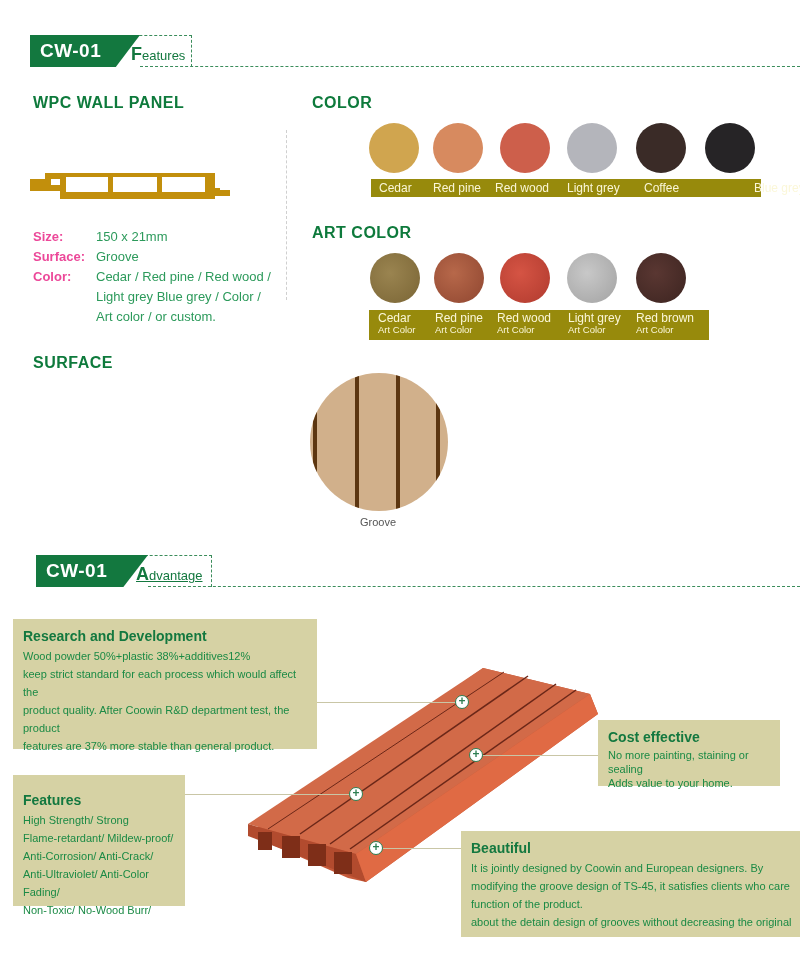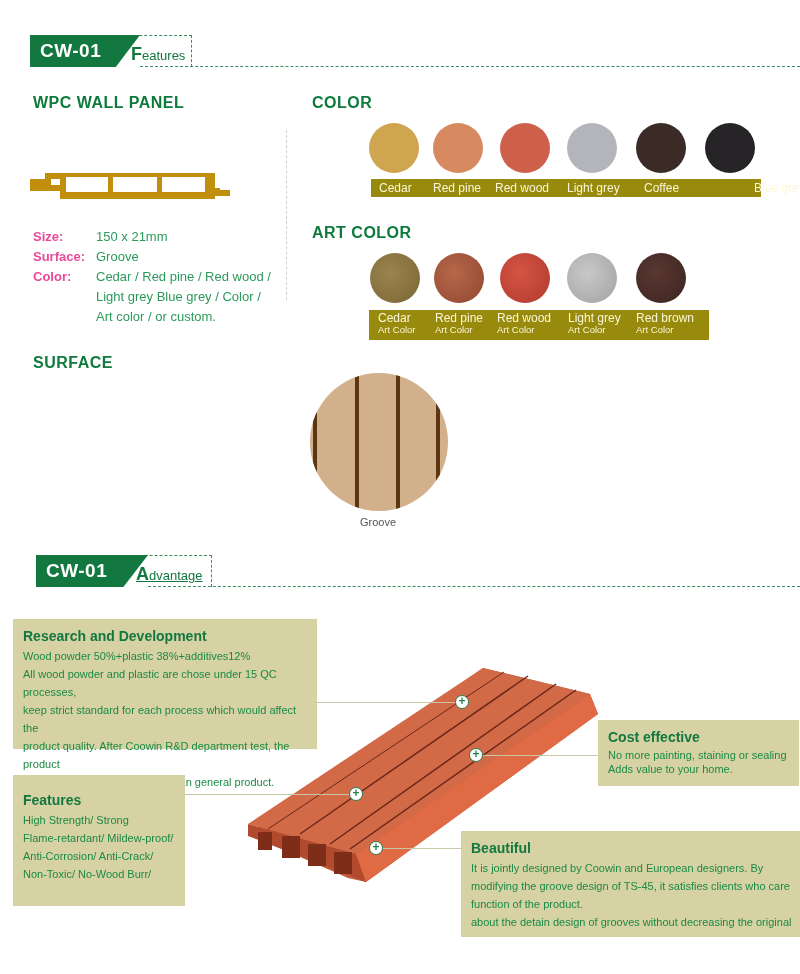--- a/index.html
+++ b/index.html
@@ -179,37 +179,37 @@
 <div class="leader" style="left:383px; top:848px; width:90px;"></div>
 
 <span class="plus" style="left:455px; top:695px;">+</span>
 <span class="plus" style="left:469px; top:748px;">+</span>
 <span class="plus" style="left:349px; top:787px;">+</span>
 <span class="plus" style="left:369px; top:841px;">+</span>
 
 <div class="info-box" style="left:13px; top:619px; width:304px; height:130px;">
   <div class="title">Research and Development</div>
   <div>Wood powder 50%+plastic 38%+additives12%</div>
-  <div>All wood powder and plastic are chose under 15 QC processes,</div>
   <div>keep strict standard for each process which would affect the</div>
   <div>product quality.  After Coowin R&amp;D department test, the product</div>
   <div>features are 37% more stable than general product.</div>
 </div>
 
-<div class="info-box" style="left:598px; top:720px; width:201px; height:66px;">
+<div class="info-box" style="left:598px; top:720px; width:182px; height:66px;">
   <div class="title">Cost effective</div>
   <div style="line-height:14px;">No more painting, staining or sealing</div>
   <div style="line-height:15px;">Adds value to your home.</div>
 </div>
 
 <div class="info-box" style="left:13px; top:775px; width:172px; height:131px; padding-top:16px;">
   <div class="title">Features</div>
   <div>High Strength/ Strong</div>
   <div>Flame-retardant/ Mildew-proof/</div>
   <div>Anti-Corrosion/ Anti-Crack/</div>
+  <div>Anti-Ultraviolet/ Anti-Color Fading/</div>
   <div>Non-Toxic/ No-Wood Burr/</div>
 </div>
 
 <div class="info-box" style="left:461px; top:831px; width:351px; height:106px;">
   <div class="title">Beautiful</div>
   <div>It is jointly designed by Coowin and European designers. By</div>
   <div>modifying the groove design of TS-45, it satisfies clients who care</div>
   <div>function of the product.</div>
   <div>about the detain design of grooves without decreasing the original</div>
 </div>

